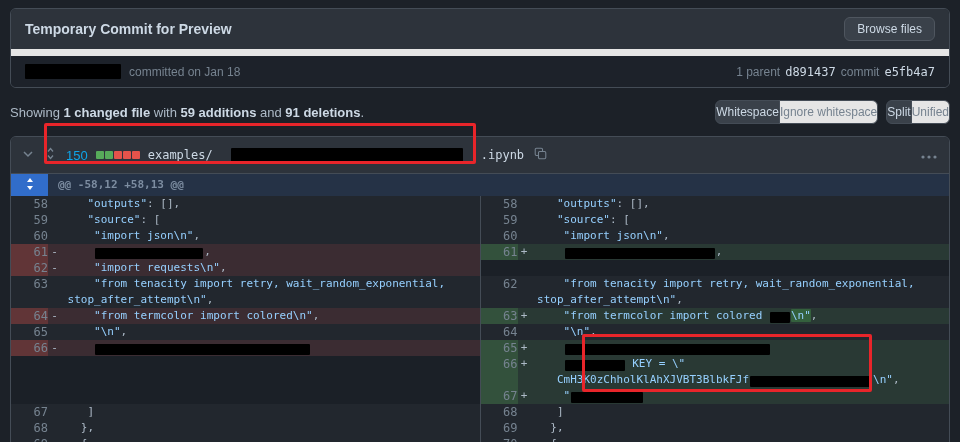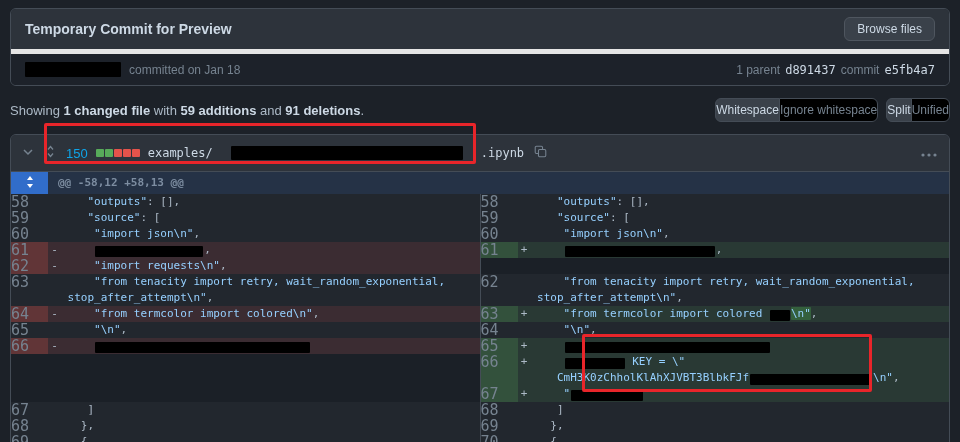--- a/index.html
+++ b/index.html
@@ -12,39 +12,39 @@
   .container { margin:8px 10px 0 10px; }
 
   
   .commit-box { border:1px solid #444c56; border-radius:6px; overflow:hidden; }
   .title-row { background:#2d333b; padding:8px 14px; display:flex; align-items:center; justify-content:space-between; }
   .title { font-size:14px; font-weight:700; color:#cdd9e5; }
   .btn {
     background:#3a414a; border:1px solid #4f565f; color:#cdd9e5;
     font-size:12px; padding:4px 12px; border-radius:6px; cursor:pointer; white-space:nowrap;
   }
-  .meta-row { background:#1d222a; border-top:5px solid #e5e5e5; padding:8px 14px; display:flex; align-items:center; justify-content:space-between; }
+  .meta-row { background:#1d222a; border-top:7px solid #e5e5e5; padding:8px 14px; display:flex; align-items:center; justify-content:space-between; }
   .meta-left { display:flex; align-items:center; gap:8px; }
   .redact { display:inline-block; background:#000; height:13px; vertical-align:middle; border-radius:1px; }
   .author-redact { width:96px; height:15px; }
   .meta-muted { color:#768390; }
   .meta-right { color:#768390; display:flex; gap:5px; align-items:center; }
   .sha { color:#cdd9e5; font-family:"DejaVu Sans Mono", monospace; font-size:12px; }
 
   
   .summary-row { display:flex; align-items:center; justify-content:space-between; margin:12px 0 12px 0; }
   .summary-text { font-size:13px; color:#adbac7; }
   .summary-text b { color:#cdd9e5; font-weight:700; }
   .controls { display:flex; gap:8px; }
   .btn-group { display:inline-flex; }
   .gbtn {
     font-size:12px; padding:4px 0; border:1px solid #444c56; cursor:pointer; white-space:nowrap;
   }
   .gbtn.active { background:#3a414a; color:#cdd9e5; }
-  .gbtn.inactive { background:#000000; color:#768390; }
+  .gbtn.inactive { background:#e5e5e5; color:#768390; }
   .gbtn:first-child { border-radius:6px 0 0 6px; }
   .gbtn:last-child { border-radius:0 6px 6px 0; margin-left:-1px; }
 
   
   .file-box { border:1px solid #444c56; border-radius:6px; background:#22272e; overflow:hidden; }
   .file-header { background:#2d333b; border-bottom:1px solid #444c56; padding:8px 10px; display:flex; align-items:center; gap:8px; }
   .icon-btn { background:none; border:none; cursor:pointer; display:inline-flex; align-items:center; padding:2px; }
   .changes-count { color:#0ea5e9; font-size:13px; }
   .stat-blocks { display:inline-flex; gap:1px; }
   .stat-sq { width:8px; height:8px; border-radius:1px; display:inline-block; }
@@ -59,22 +59,22 @@
     flex:1; background:rgba(65,132,228,0.13); color:#7d8da1;
     font-family:"DejaVu Sans Mono", monospace; font-size:11px; line-height:22px; padding-left:10px;font-weight:bold;
   }
 
   
   .diff-table { width:100%; }
   .drow { display:flex; height:16px; }
   .half { display:flex; flex:1 1 0; min-width:0; }
   .half.right { border-left:1px solid #444c56; }
   .num {
-    flex:0 0 37px; text-align:left; color:#768390;
-    font-family:"DejaVu Sans Mono", monospace; font-size:15px; line-height:16px; user-select:none; cursor:pointer;
+    flex:0 0 37px; text-align:right; color:#768390;
+    font-family:"DejaVu Sans Mono", monospace; font-size:12px; line-height:16px; user-select:none; cursor:pointer;
   }
   .code {
     flex:1 1 0; min-width:0; overflow:hidden; white-space:pre;
     font-family:"DejaVu Sans Mono", monospace; font-size:11px; line-height:16px; color:#adbac7;
   }
   .sign { display:inline-block; width:13px; text-align:center; }
   .code .s { color:#96d0ff; }
   .code .hl { background:rgba(70,149,74,0.42); border-radius:1px; }
   .num.ctx { background:transparent; } .code.ctx { background:transparent; }
   .num.add { background:rgba(87,171,90,0.32); } .code.add { background:rgba(87,171,90,0.14); }

